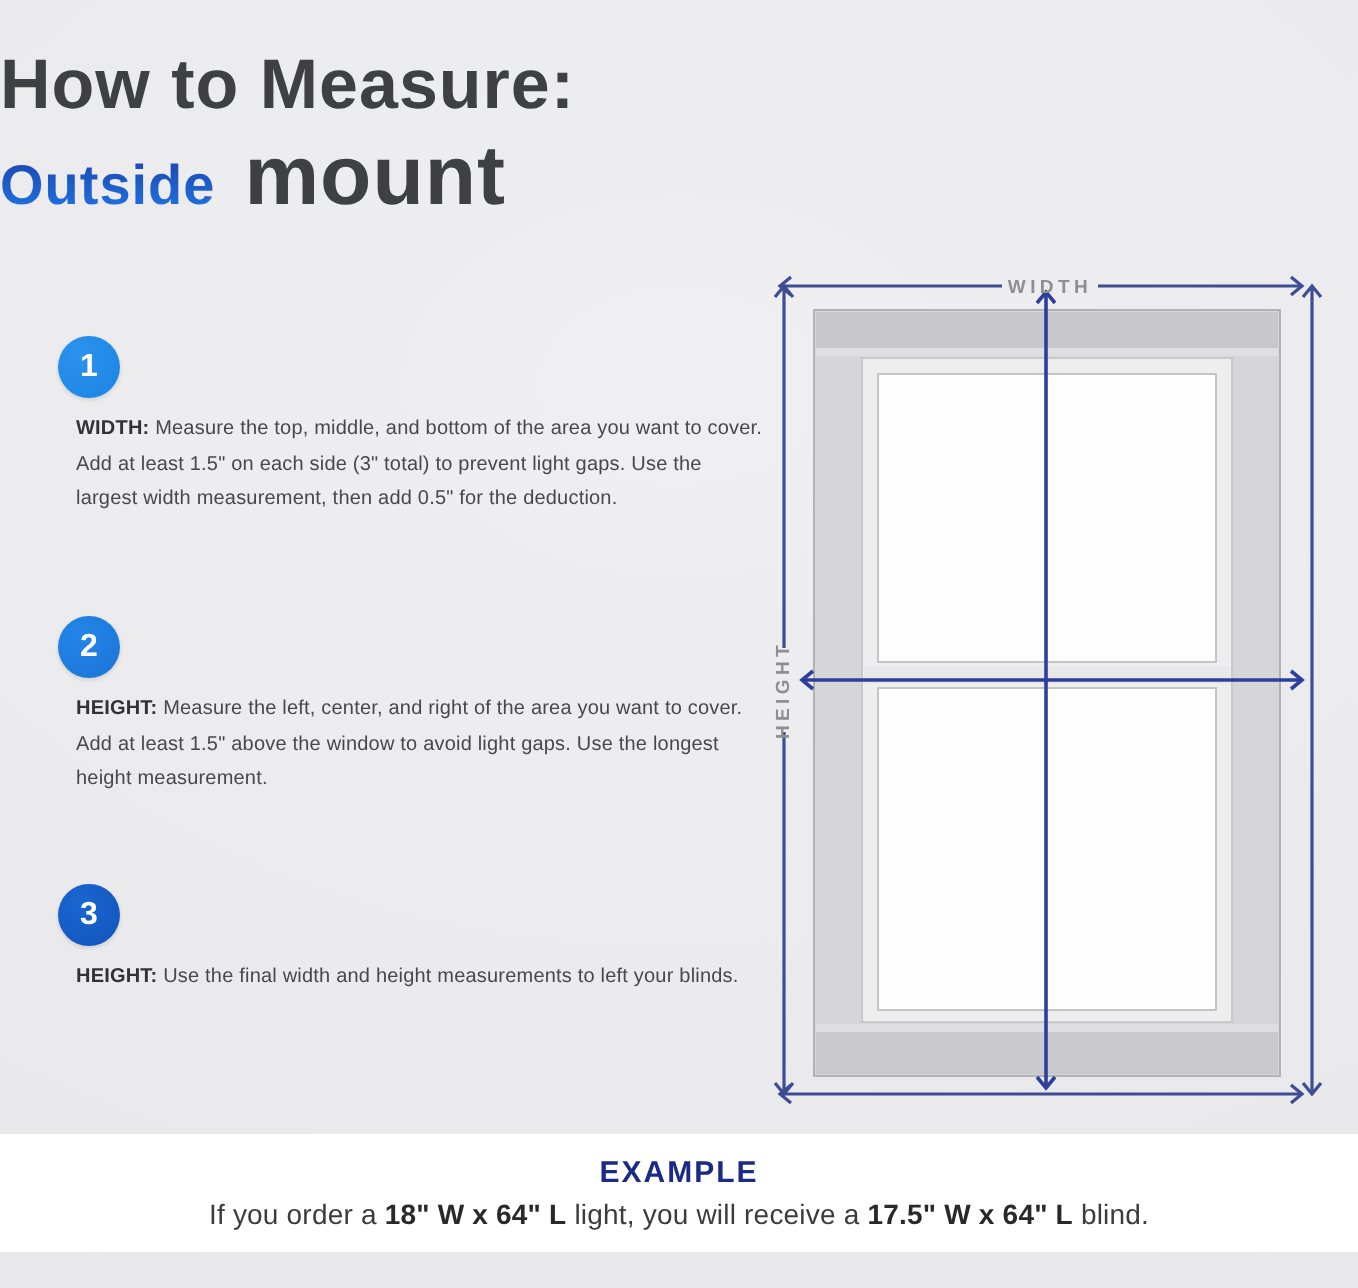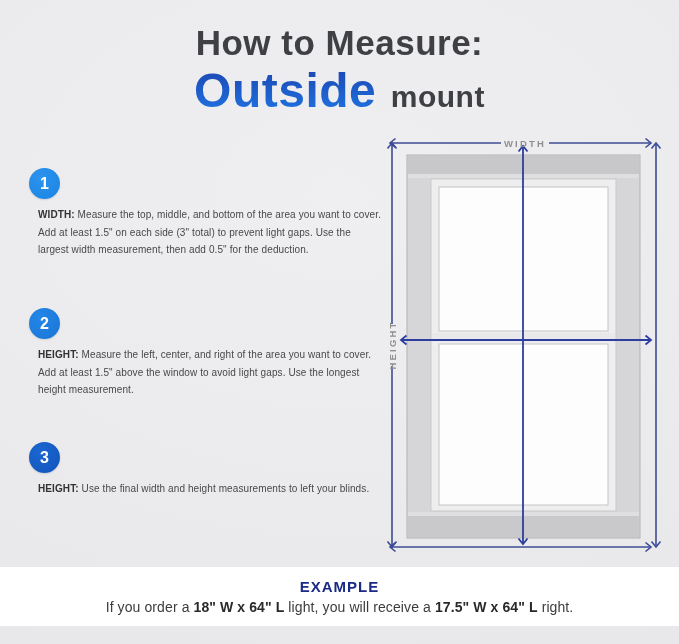--- a/index.html
+++ b/index.html
@@ -10,34 +10,34 @@
   .canvas{
     position:relative;
     width:679px;height:644px;
     overflow:hidden;
     background:radial-gradient(ellipse 130% 95% at 50% 30%, #efeff1 0%, #eaeaec 60%, #e6e6e8 100%);
   }
 
   
   .header{
     position:absolute;top:24px;left:0;width:679px;
-    text-align:center;line-height:1.08;
+    line-height:1.08;
   }
   .title-line1{
     font-size:35px;font-weight:700;color:#3e4044;letter-spacing:0.5px;
   }
   .title-line2{margin-top:3px;}
   .title-highlight{
-    font-size:48px;font-weight:800;letter-spacing:0.5px;
+    font-size:28px;font-weight:800;letter-spacing:0.5px;
     background:linear-gradient(180deg,#1c43ae 0%,#1f6fdd 85%);
     -webkit-background-clip:text;background-clip:text;
     -webkit-text-fill-color:transparent;color:#1b58cc;
   }
   .title-suffix{
-    font-size:30px;font-weight:700;color:#3e4044;margin-left:10px;letter-spacing:0.5px;
+    font-size:42px;font-weight:700;color:#3e4044;margin-left:10px;letter-spacing:0.5px;
   }
 
   
   .step{position:absolute;left:29px;width:354px;}
   .step-1{top:168px;}
   .step-2{top:308px;}
   .step-3{top:442px;}
   .step-badge{
     width:31px;height:31px;border-radius:50%;
     display:flex;align-items:center;justify-content:center;
@@ -143,16 +143,16 @@
       <polyline points="21.5,205.5 16,210 21.5,214.5"></polyline>
       <polyline points="260.5,205.5 266,210 260.5,214.5"></polyline>
     </g>
 
     <text x="140" y="16.5" text-anchor="middle" font-size="9.5" font-weight="600" letter-spacing="2.2" fill="#8f8f91">WIDTH</text>
     <text x="7" y="215" transform="rotate(-90 7 215)" text-anchor="middle" dominant-baseline="central" font-size="9.5" font-weight="600" letter-spacing="2.2" fill="#8f8f91">HEIGHT</text>
   </svg>
 
   <div class="example-band">
     <div class="example-heading">EXAMPLE</div>
-    <div class="example-text"><span>If you order a </span><strong>18" W x 64" L</strong><span> light, you will receive a </span><strong>17.5" W x 64" L</strong><span> right.</span></div>
+    <div class="example-text"><span>If you order a </span><strong>18" W x 64" L</strong><span> light, you will receive a </span><strong>17.5" W x 64" L</strong><span> blind.</span></div>
   </div>
 
 </div>
 
 </body></html>

